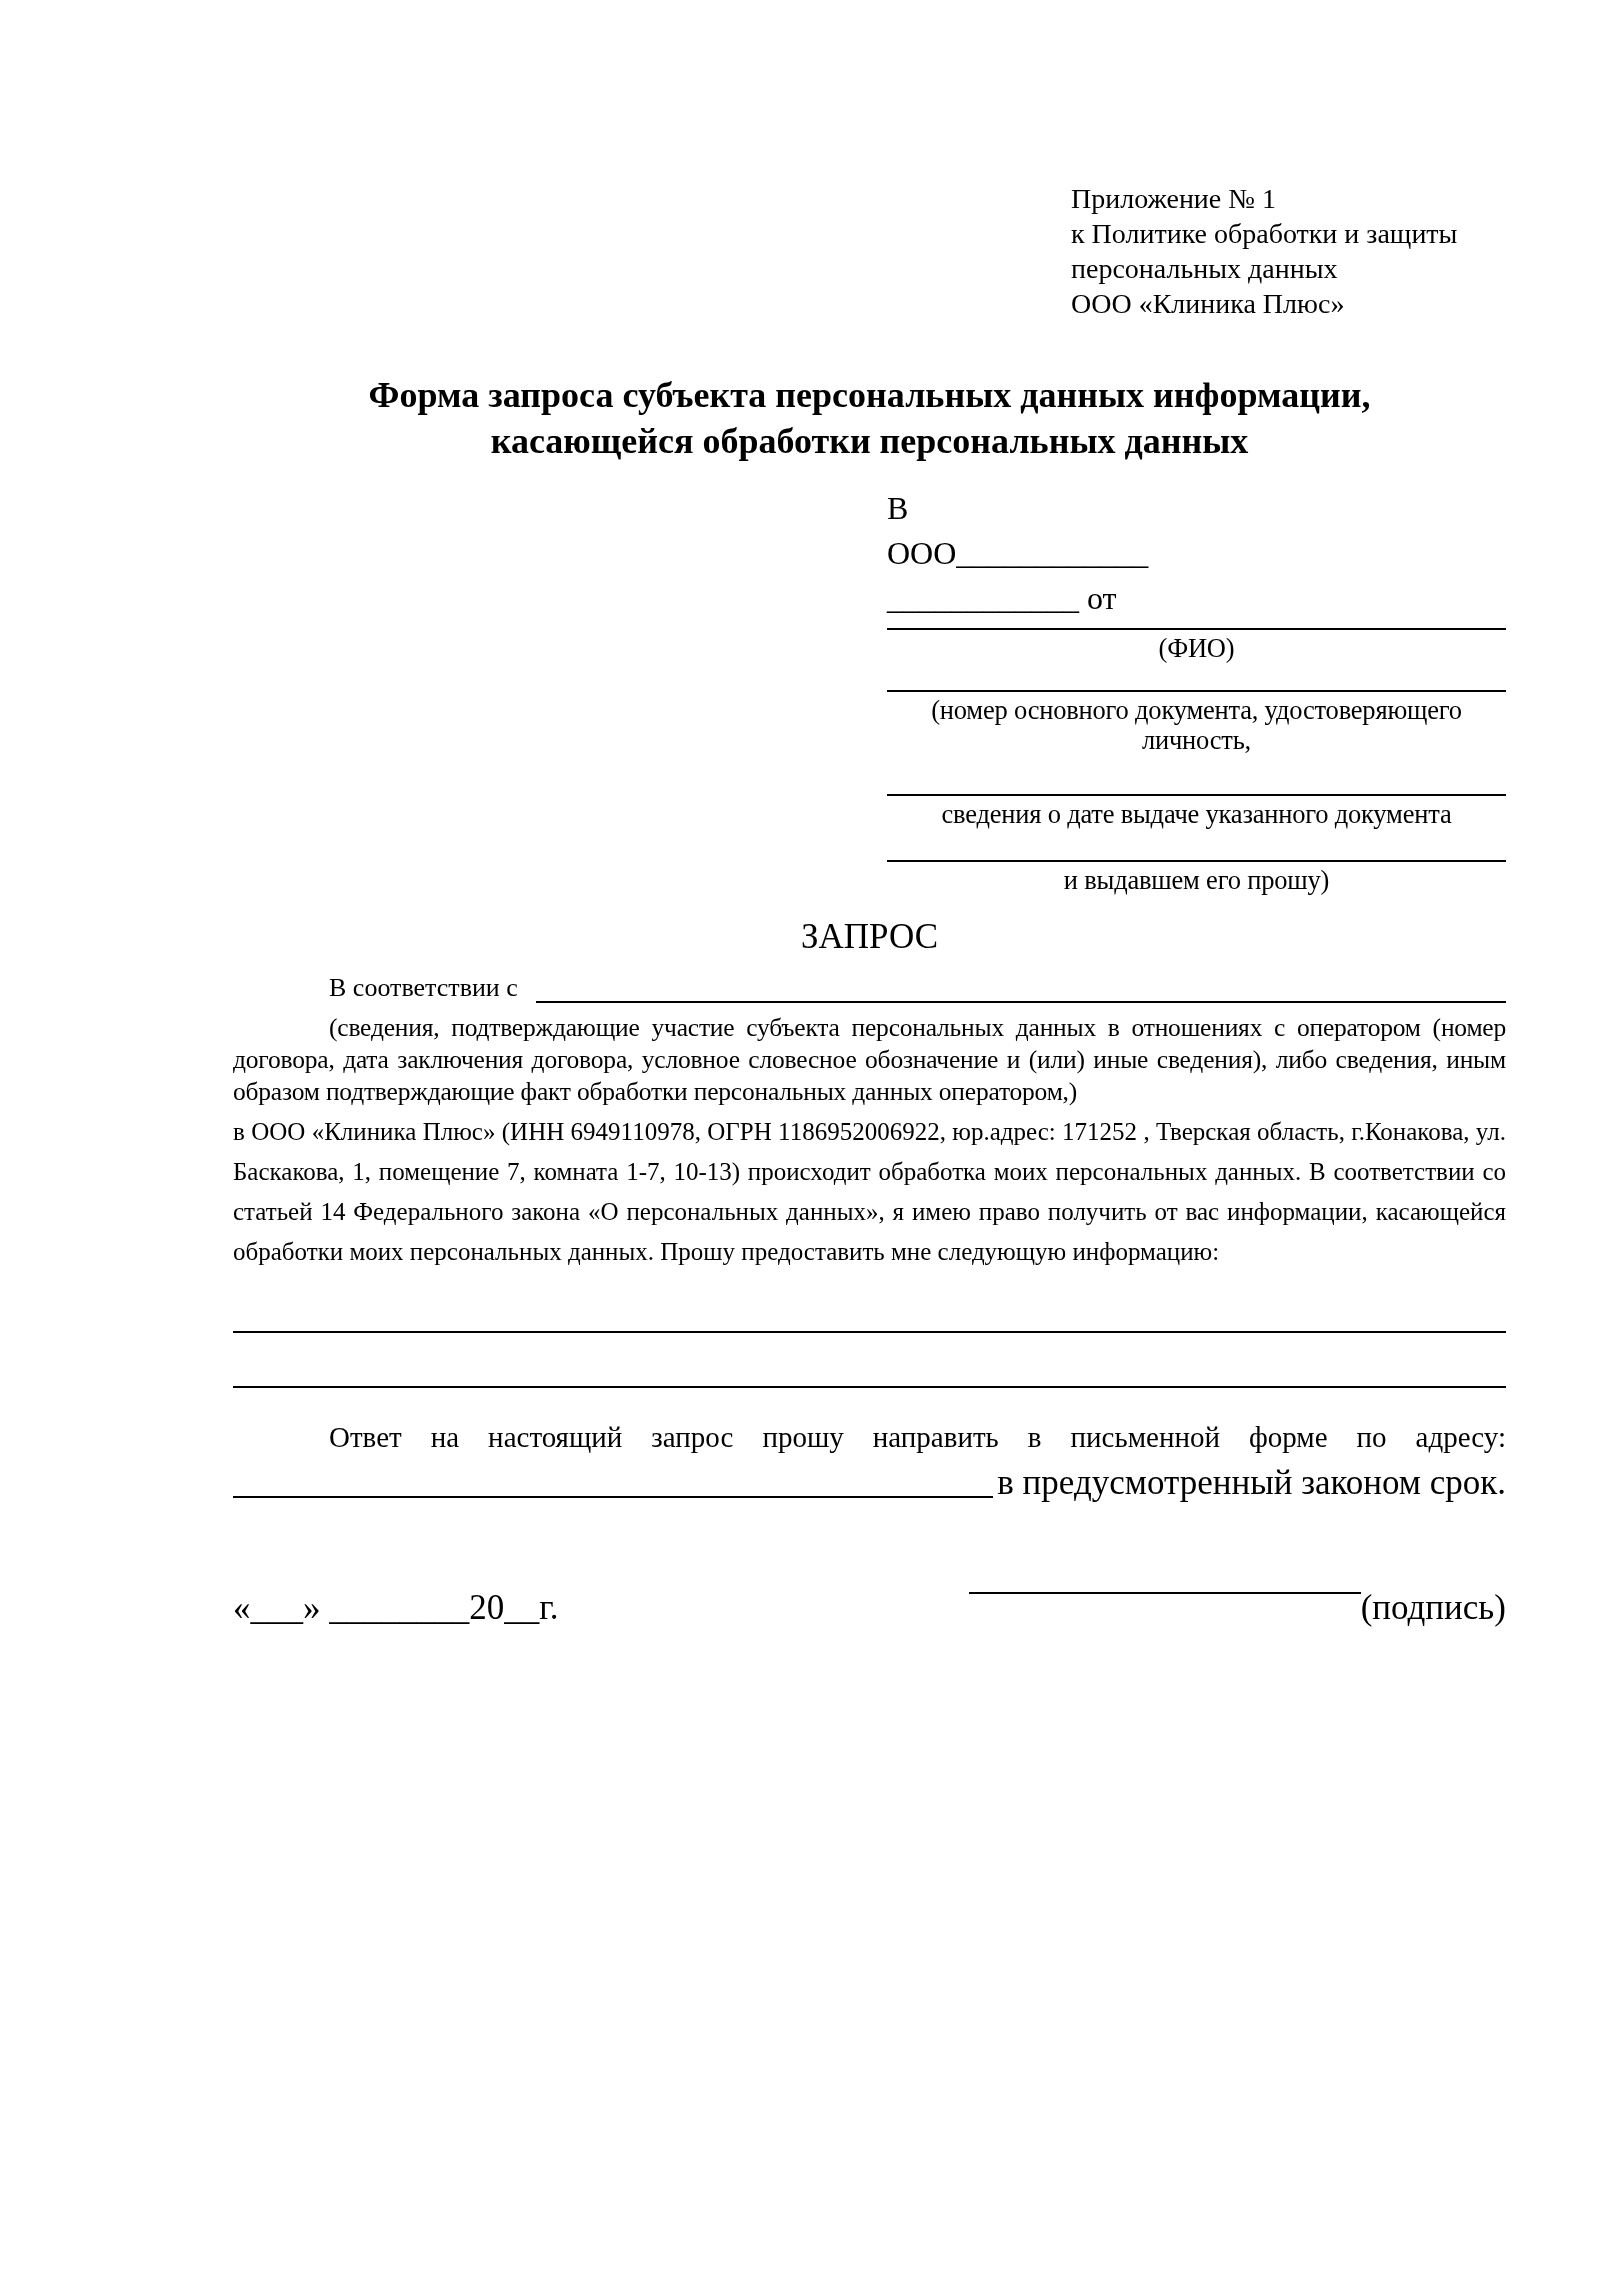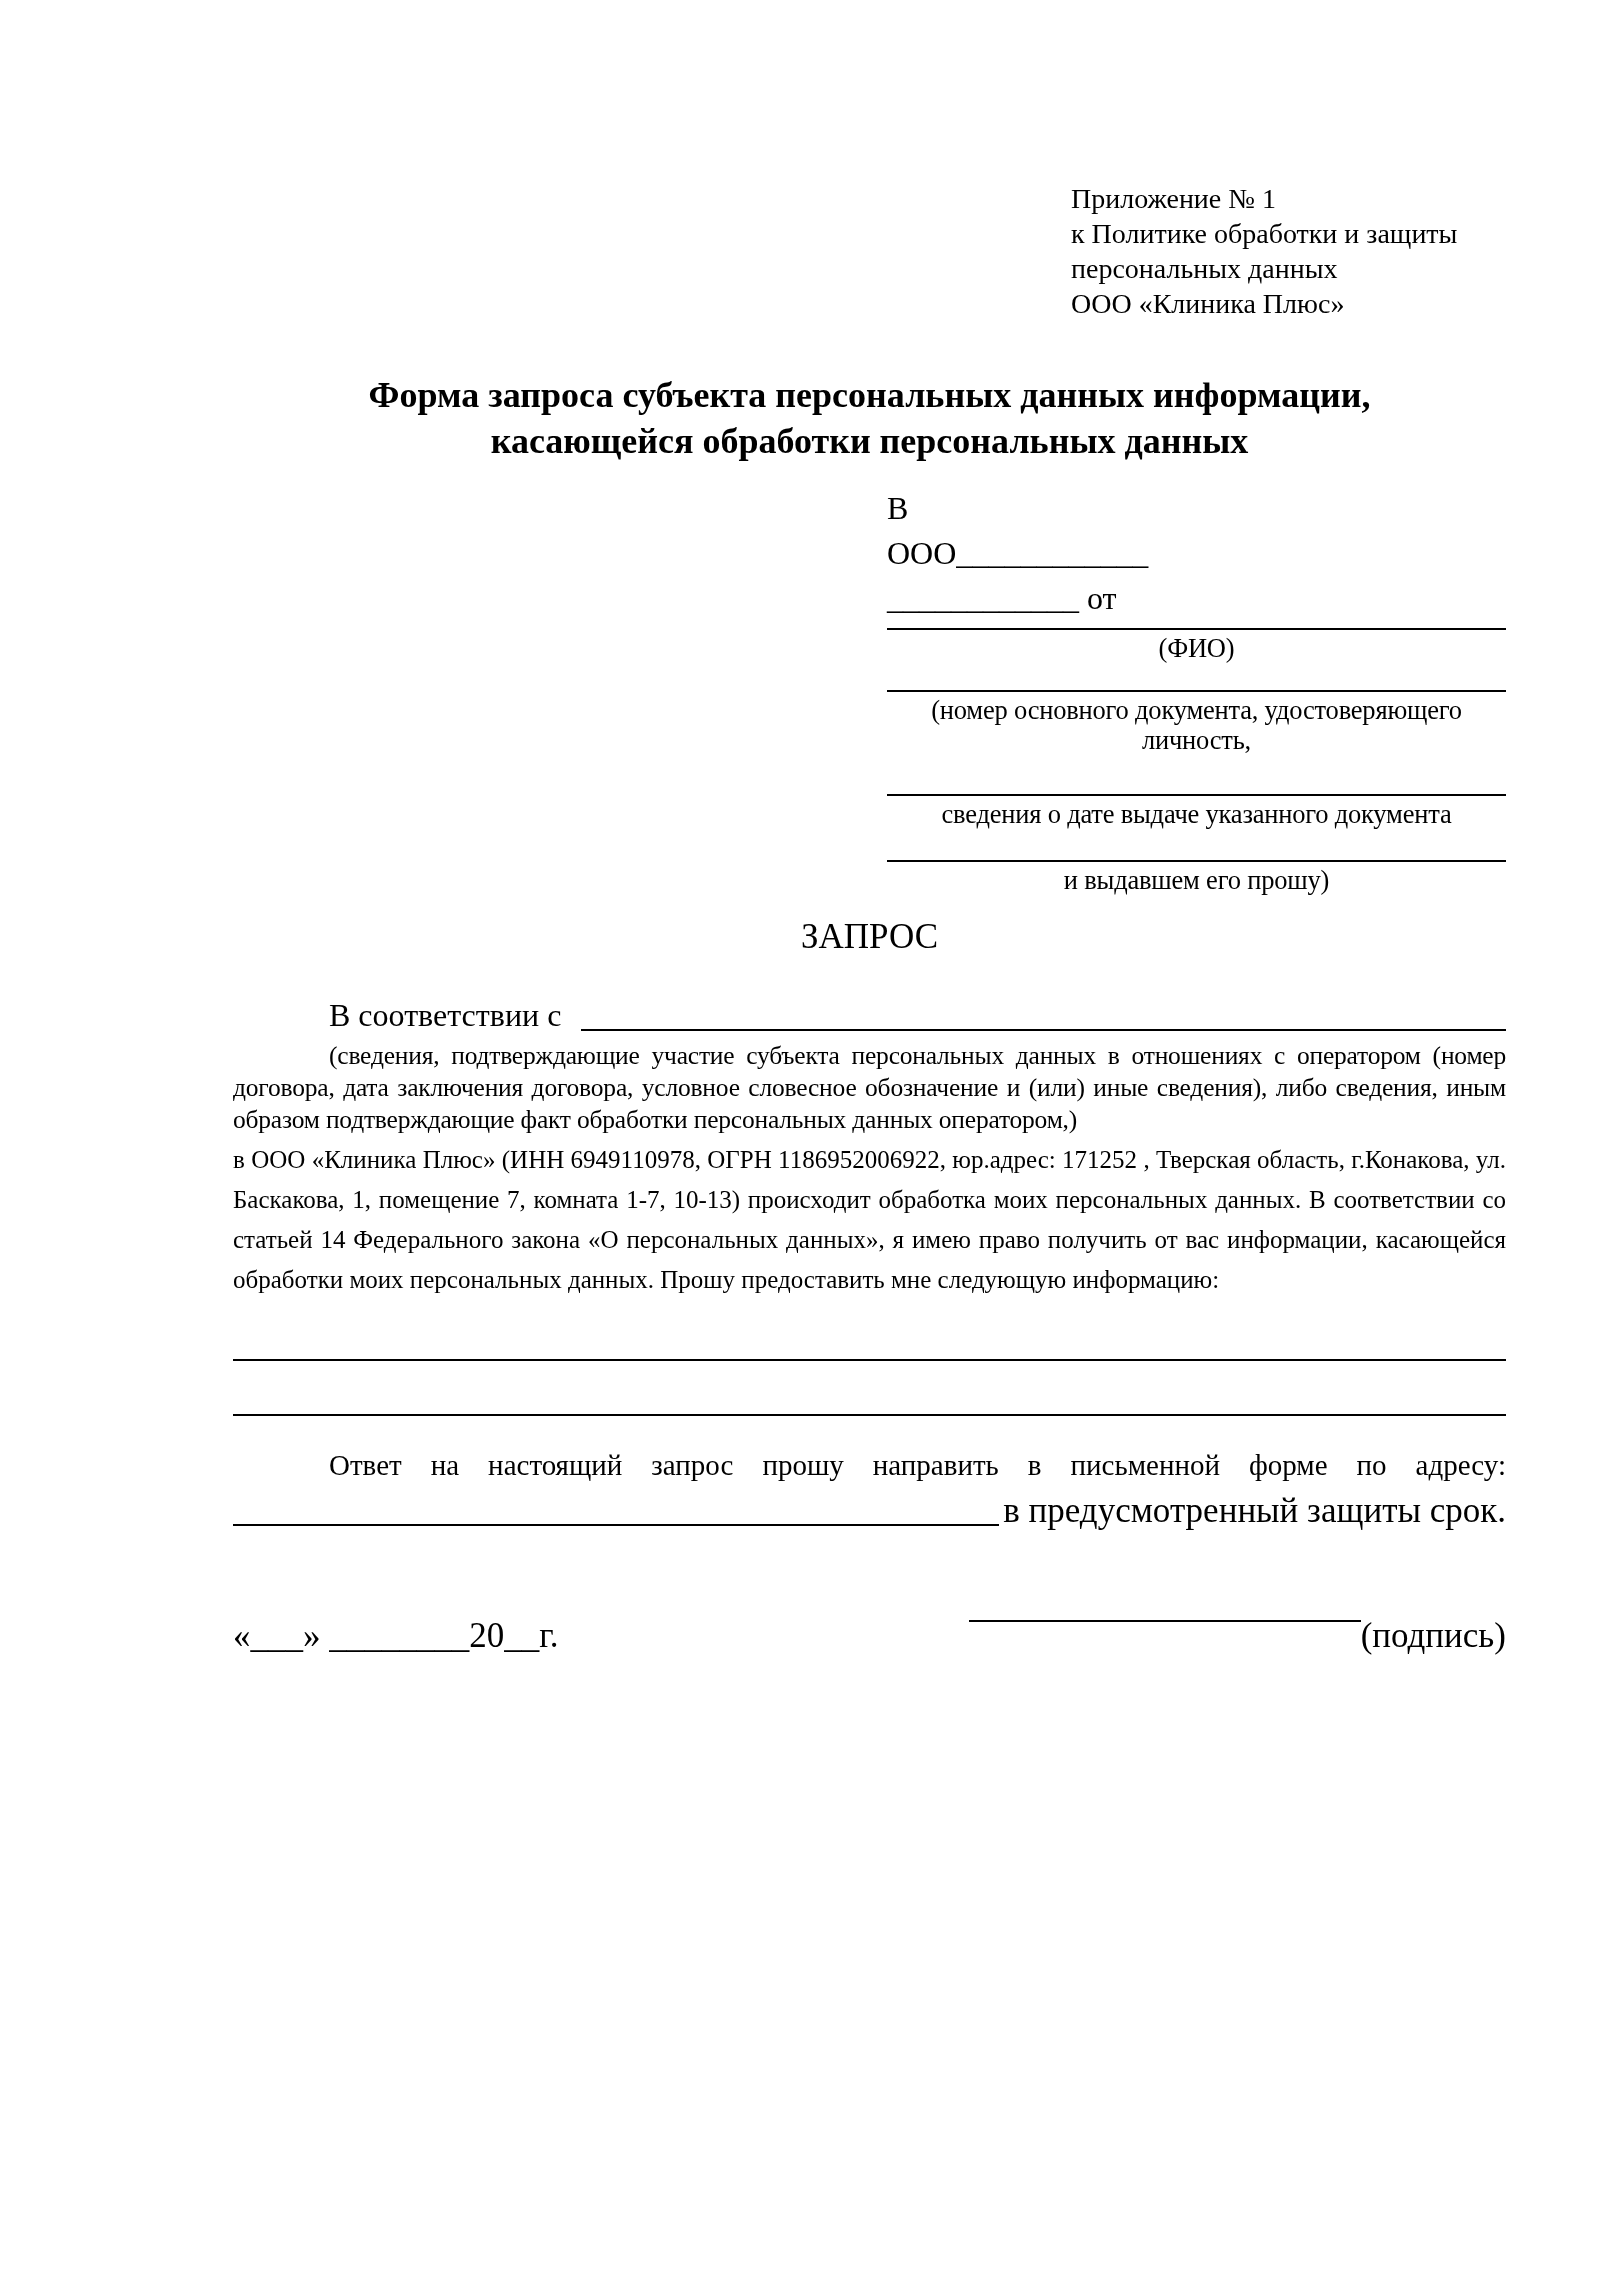--- a/index.html
+++ b/index.html
@@ -18,21 +18,21 @@
   
   .doc-title { margin-top:51px; text-align:center; font-weight:bold; font-size:36px; line-height:46px; }
   
   .recipient { margin-top:21.6px; margin-left:654px; width:619px; font-size:32px; }
   .r-line { line-height:45px; white-space:pre; }
   .sign-line { border-bottom:2px solid #000; width:100%; }
   .h10 { height:9.8px; } .h30 { height:29px; } .h42 { height:41px; } .h34 { height:33px; }
   .sign-caption { text-align:center; font-size:26.5px; line-height:30px; padding-top:2.9px; letter-spacing:-0.2px; }
   
   .request-heading { margin-top:20px; text-align:center; font-size:35px; line-height:43px; }
-  .intro-row { margin-top:35px; padding-left:96px; display:flex; align-items:flex-end; font-size:32px; line-height:45px;justify-content:flex-end; }
+  .intro-row { margin-top:7px; padding-left:96px; display:flex; align-items:flex-end; font-size:26px; line-height:45px;justify-content:flex-end; }
   .intro-label { white-space:pre; }
   .fill-line { flex:1; border-bottom:2px solid #000; height:9.8px; margin-left:11.8px; margin-bottom:6.9px; }
   .note { margin-top:2px; font-size:25.5px; line-height:32px; text-align:justify; text-indent:96px; letter-spacing:-0.2px; }
   .body-par { margin-top:3.9px; font-size:25px; line-height:40px; text-align:justify; }
   
   .blank-line { border-bottom:2px solid #000; height:51px; }
   .blank-line.second { height:55px; }
   .blank-line.first { margin-top:9.8px; }
   
   .p-reply { margin-top:27px; font-size:29px; line-height:45px; text-indent:96px; text-align:justify; text-align-last:justify; }
@@ -92,21 +92,21 @@
 
   <div class="body-par">в ООО «Клиника Плюс» (ИНН 6949110978, ОГРН 1186952006922, юр.адрес: 171252 , Тверская область, г.Конакова, ул. Баскакова, 1, помещение 7, комната 1-7, 10-13) происходит обработка моих персональных данных. В соответствии со статьей 14 Федерального закона «О персональных данных», я имею право получить от вас информации, касающейся обработки моих персональных данных. Прошу предоставить мне следующую информацию:</div>
 
   <div class="blank-line first"></div>
   <div class="blank-line second"></div>
 
   <div class="p-reply">Ответ на настоящий запрос прошу направить в письменной форме по адресу:</div>
 
   <div class="reply-row">
     <span class="fill-line"></span>
-    <span class="reply-tail">в предусмотренный защиты срок.</span>
+    <span class="reply-tail">в предусмотренный законом срок.</span>
   </div>
 
   <div class="footer-row">
     <span class="date-field">«___» ________20__г.</span>
     <span class="sig-group">
       <span class="sig-line"></span>
       <span class="sig-caption">(подпись)</span>
     </span>
   </div>
 

